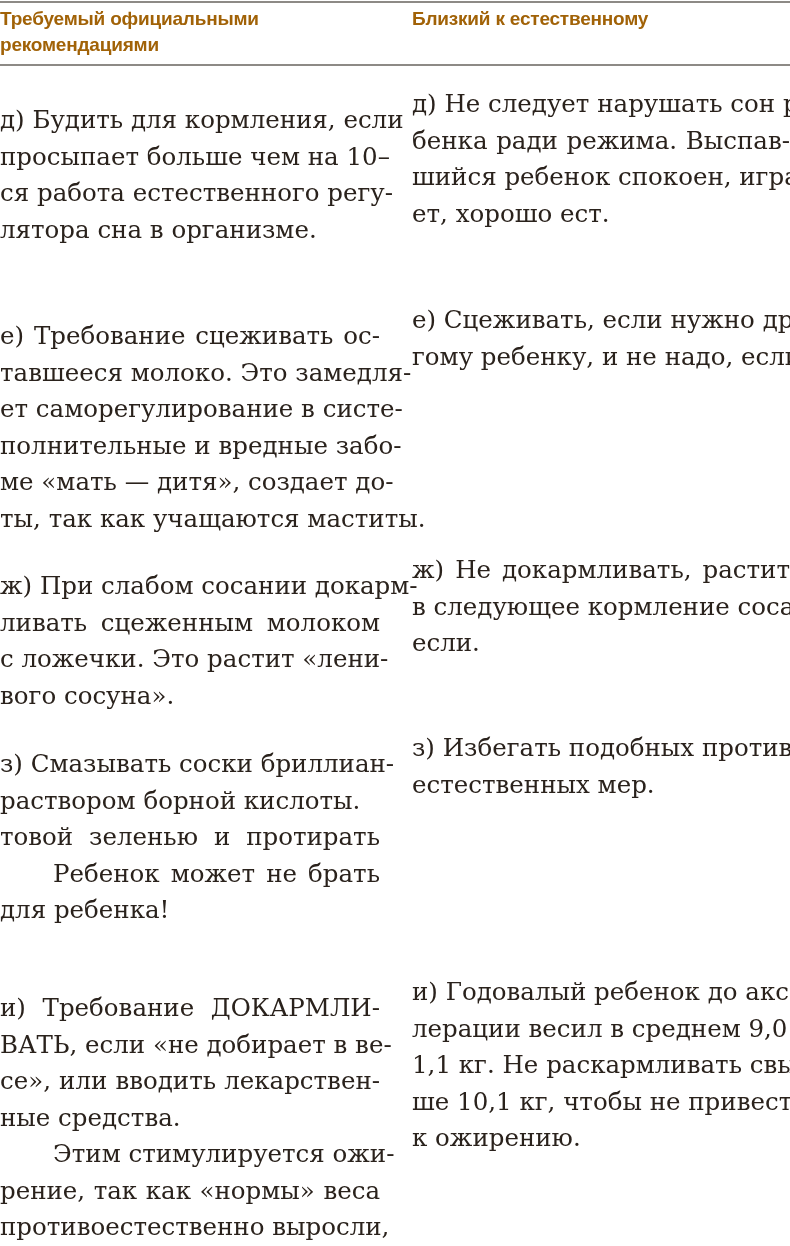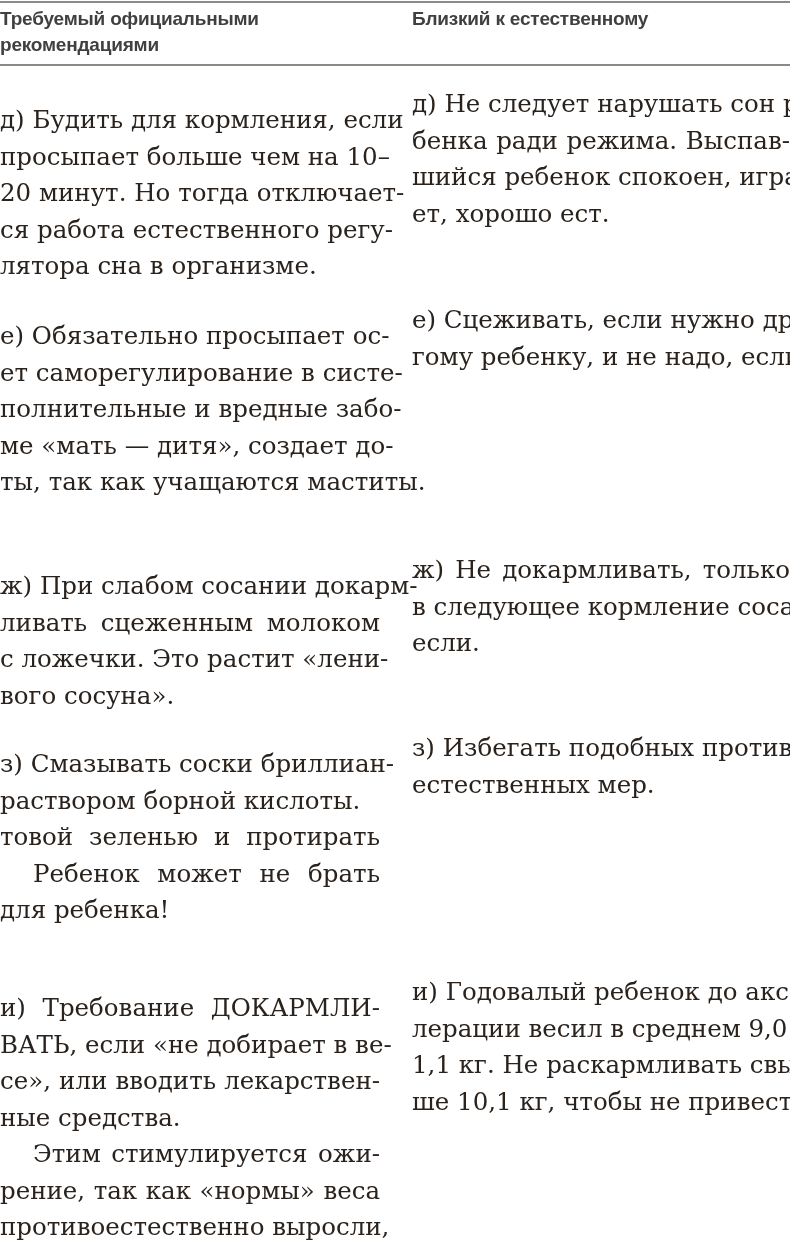--- a/index.html
+++ b/index.html
@@ -2,79 +2,79 @@
 <html><head>
 <meta charset="utf-8">
 <style>
   html, body { margin: 0; padding: 0; background: #ffffff; }
   body { width: 790px; height: 1246px; overflow: hidden; position: relative;
          font-family: "DejaVu Serif", "Liberation Serif", serif; color: #2a221c; }
   .rule { position: absolute; left: 0; width: 790px; height: 2px; background: #8d8a86; }
   .rule.top { top: 1px; }
   .rule.head { top: 64px; }
   .hdr { position: absolute; top: 6px; font-family: "Liberation Sans", "DejaVu Sans", sans-serif;
-         font-weight: bold; font-size: 19px; line-height: 26px; color: #404040; letter-spacing: -0.2px; }
+         font-weight: bold; font-size: 19px; line-height: 26px; color: #a16207; letter-spacing: -0.2px; }
   .hdr.left { left: 0; width: 380px; }
   .hdr.right { left: 412px; width: 378px; }
   .cell { position: absolute; font-size: 24.5px; line-height: 36.5px; }
   .cell.l { left: 0; width: 380px; margin-top: 16px; }
   .cell.r { left: 412px; width: 378px; }
   .line { display: block; white-space: nowrap; text-align-last: justify; text-align: justify; }
   .line.last { text-align-last: left; }
-  .line.indent { padding-left: 33px; }
+  .line.indent { padding-left: 53px; }
 </style>
 </head>
 <body>
 
 <div class="rule top"></div>
 
 <div class="hdr left">
   <span class="line last">Требуемый официальными</span>
   <span class="line last">рекомендациями</span>
 </div>
 <div class="hdr right">
   <span class="line last">Близкий к естественному</span>
 </div>
 
 <div class="rule head"></div>
 
 <div class="cell l" style="top:86px">
   <span class="line">д) Будить для кормления, если</span>
   <span class="line">просыпает больше чем на 10–</span>
-  <span class="line">20 минут. Но тогда отключает-</span>
   <span class="line">ся работа естественного регу-</span>
   <span class="line last">лятора сна в организме.</span>
 </div>
 <div class="cell r" style="top:86px">
   <span class="line">д) Не следует нарушать сон ре-</span>
   <span class="line">бенка ради режима. Выспав-</span>
   <span class="line">шийся ребенок спокоен, игра-</span>
   <span class="line last">ет, хорошо ест.</span>
 </div>
 
 <div class="cell l" style="top:302px">
-  <span class="line">е) Обязательно просыпает ос-</span>
+  <span class="line">е) Требование сцеживать ос-</span>
+  <span class="line">тавшееся молоко. Это замедля-</span>
   <span class="line">ет саморегулирование в систе-</span>
   <span class="line">полнительные и вредные забо-</span>
   <span class="line">ме «мать — дитя», создает до-</span>
   <span class="line last">ты, так как учащаются маститы.</span>
 </div>
 <div class="cell r" style="top:302px">
   <span class="line">е) Сцеживать, если нужно дру-</span>
   <span class="line">гому ребенку, и не надо, если</span>
 </div>
 
 <div class="cell l" style="top:552px">
   <span class="line">ж) При слабом сосании докарм-</span>
   <span class="line">ливать сцеженным молоком</span>
   <span class="line">с ложечки. Это растит «лени-</span>
   <span class="line last">вого сосуна».</span>
 </div>
 <div class="cell r" style="top:552px">
-  <span class="line">ж) Не докармливать, только</span>
+  <span class="line">ж) Не докармливать, растит</span>
   <span class="line">в следующее кормление сосал</span>
   <span class="line last">если.</span>
 </div>
 
 <div class="cell l" style="top:730px">
   <span class="line">з) Смазывать соски бриллиан-</span>
   <span class="line last">раствором борной кислоты.</span>
   <span class="line">товой зеленью и протирать</span>
   <span class="line indent">Ребенок может не брать</span>
   <span class="line last">для ребенка!</span>
@@ -92,13 +92,14 @@
   <span class="line indent">Этим стимулируется ожи-</span>
   <span class="line">рение, так как «нормы» веса</span>
   <span class="line">противоестественно выросли,</span>
   <span class="line last">а оптимальные — забыты.</span>
 </div>
 <div class="cell r" style="top:974px">
   <span class="line">и) Годовалый ребенок до аксе-</span>
   <span class="line">лерации весил в среднем 9,0 ±</span>
   <span class="line">1,1 кг. Не раскармливать свы-</span>
   <span class="line">ше 10,1 кг, чтобы не привести</span>
+  <span class="line last">к ожирению.</span>
 </div>
 
 </body></html>

